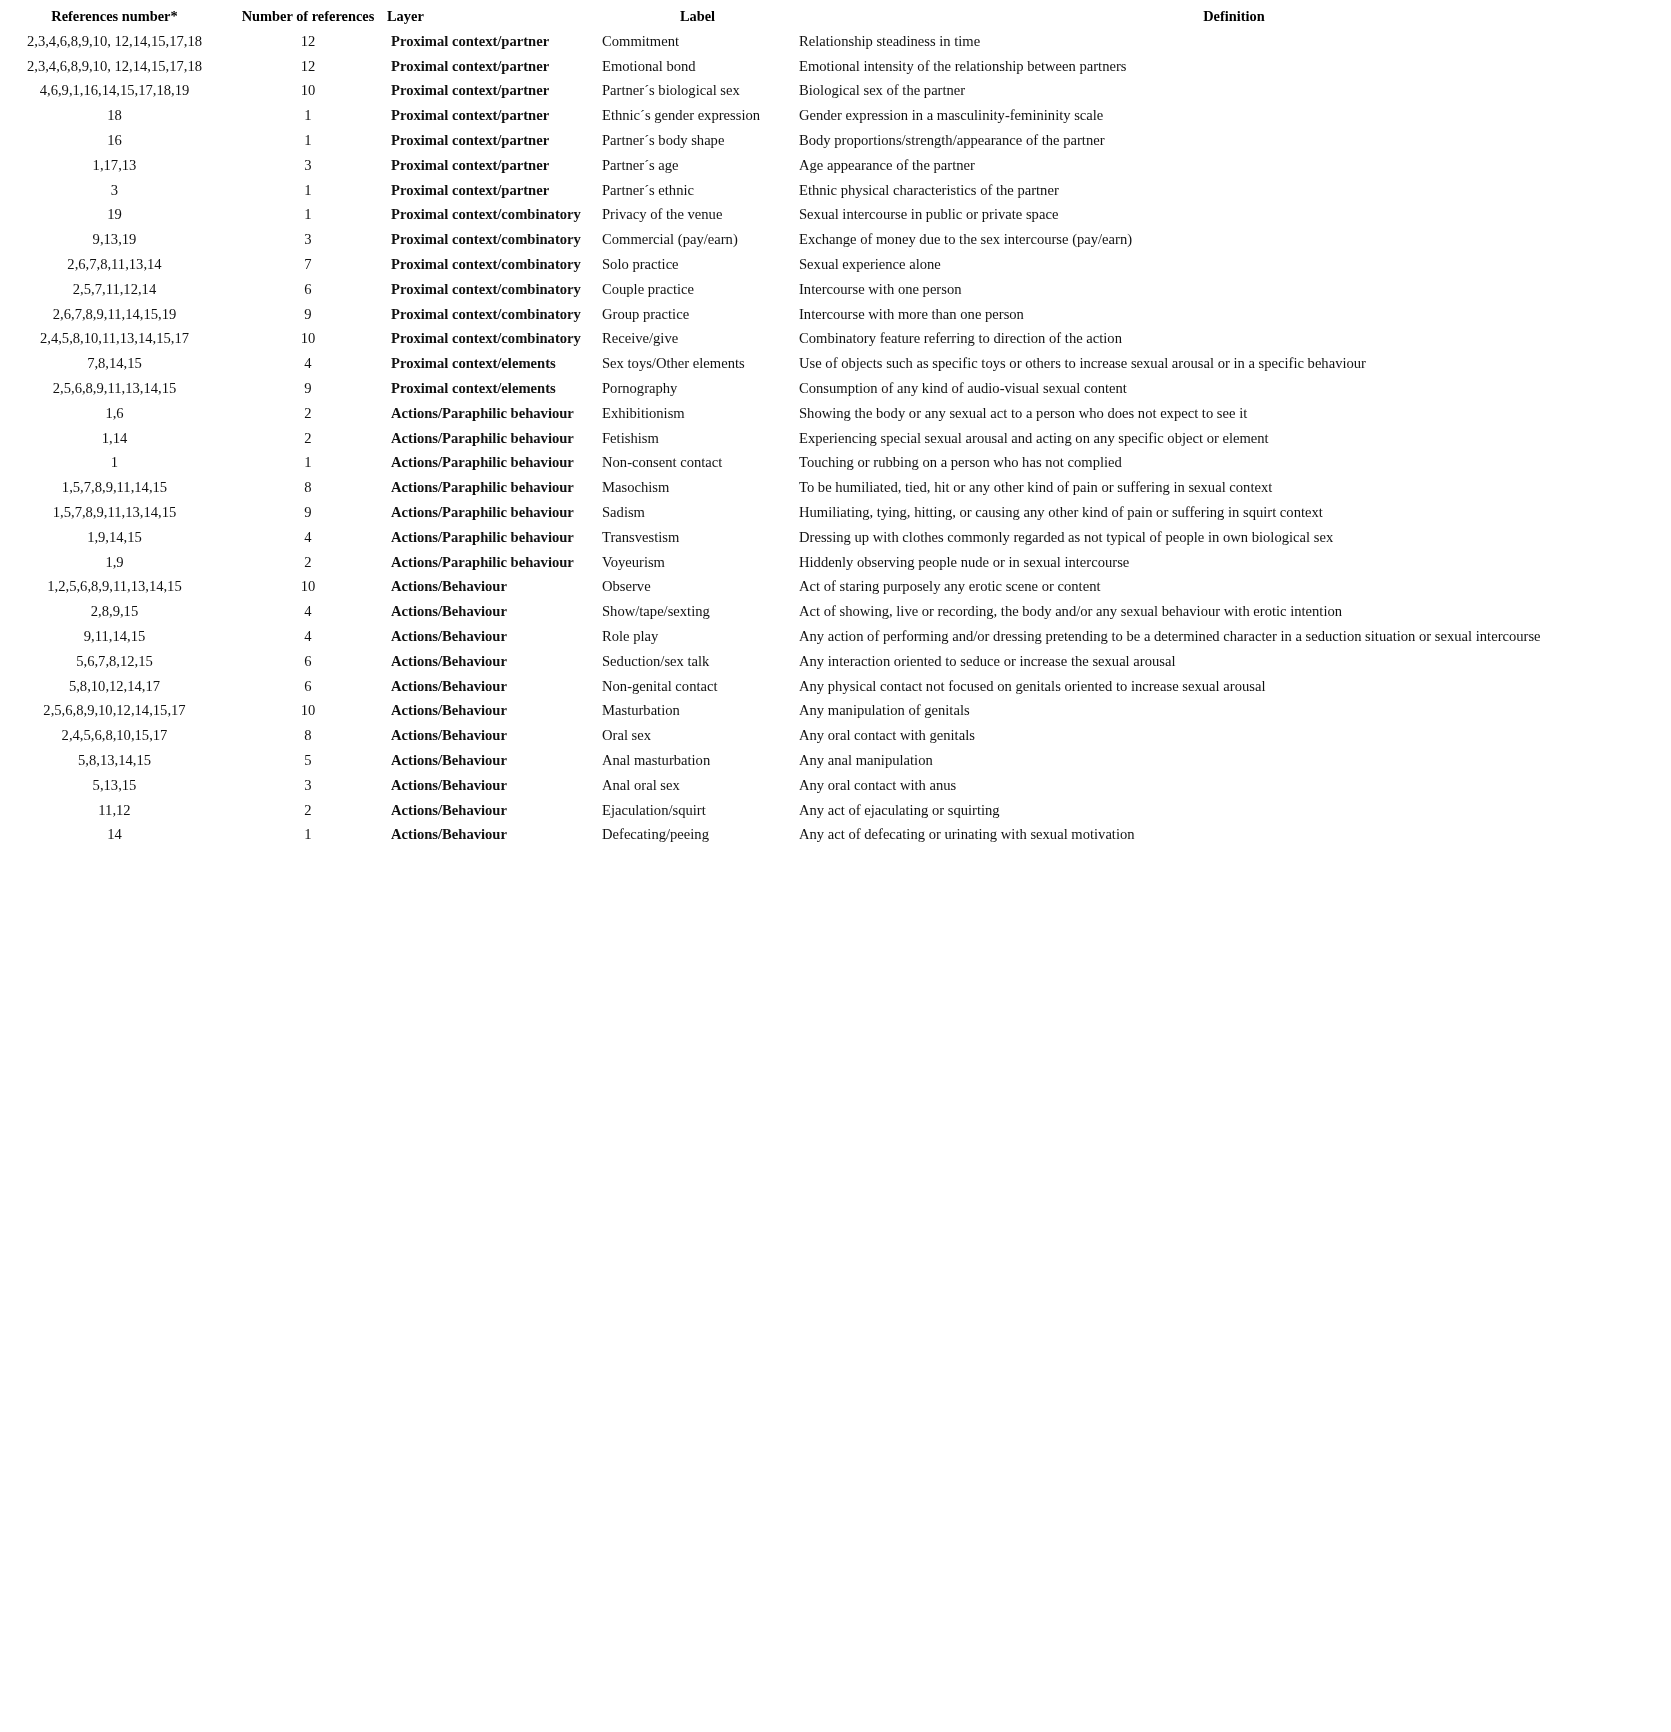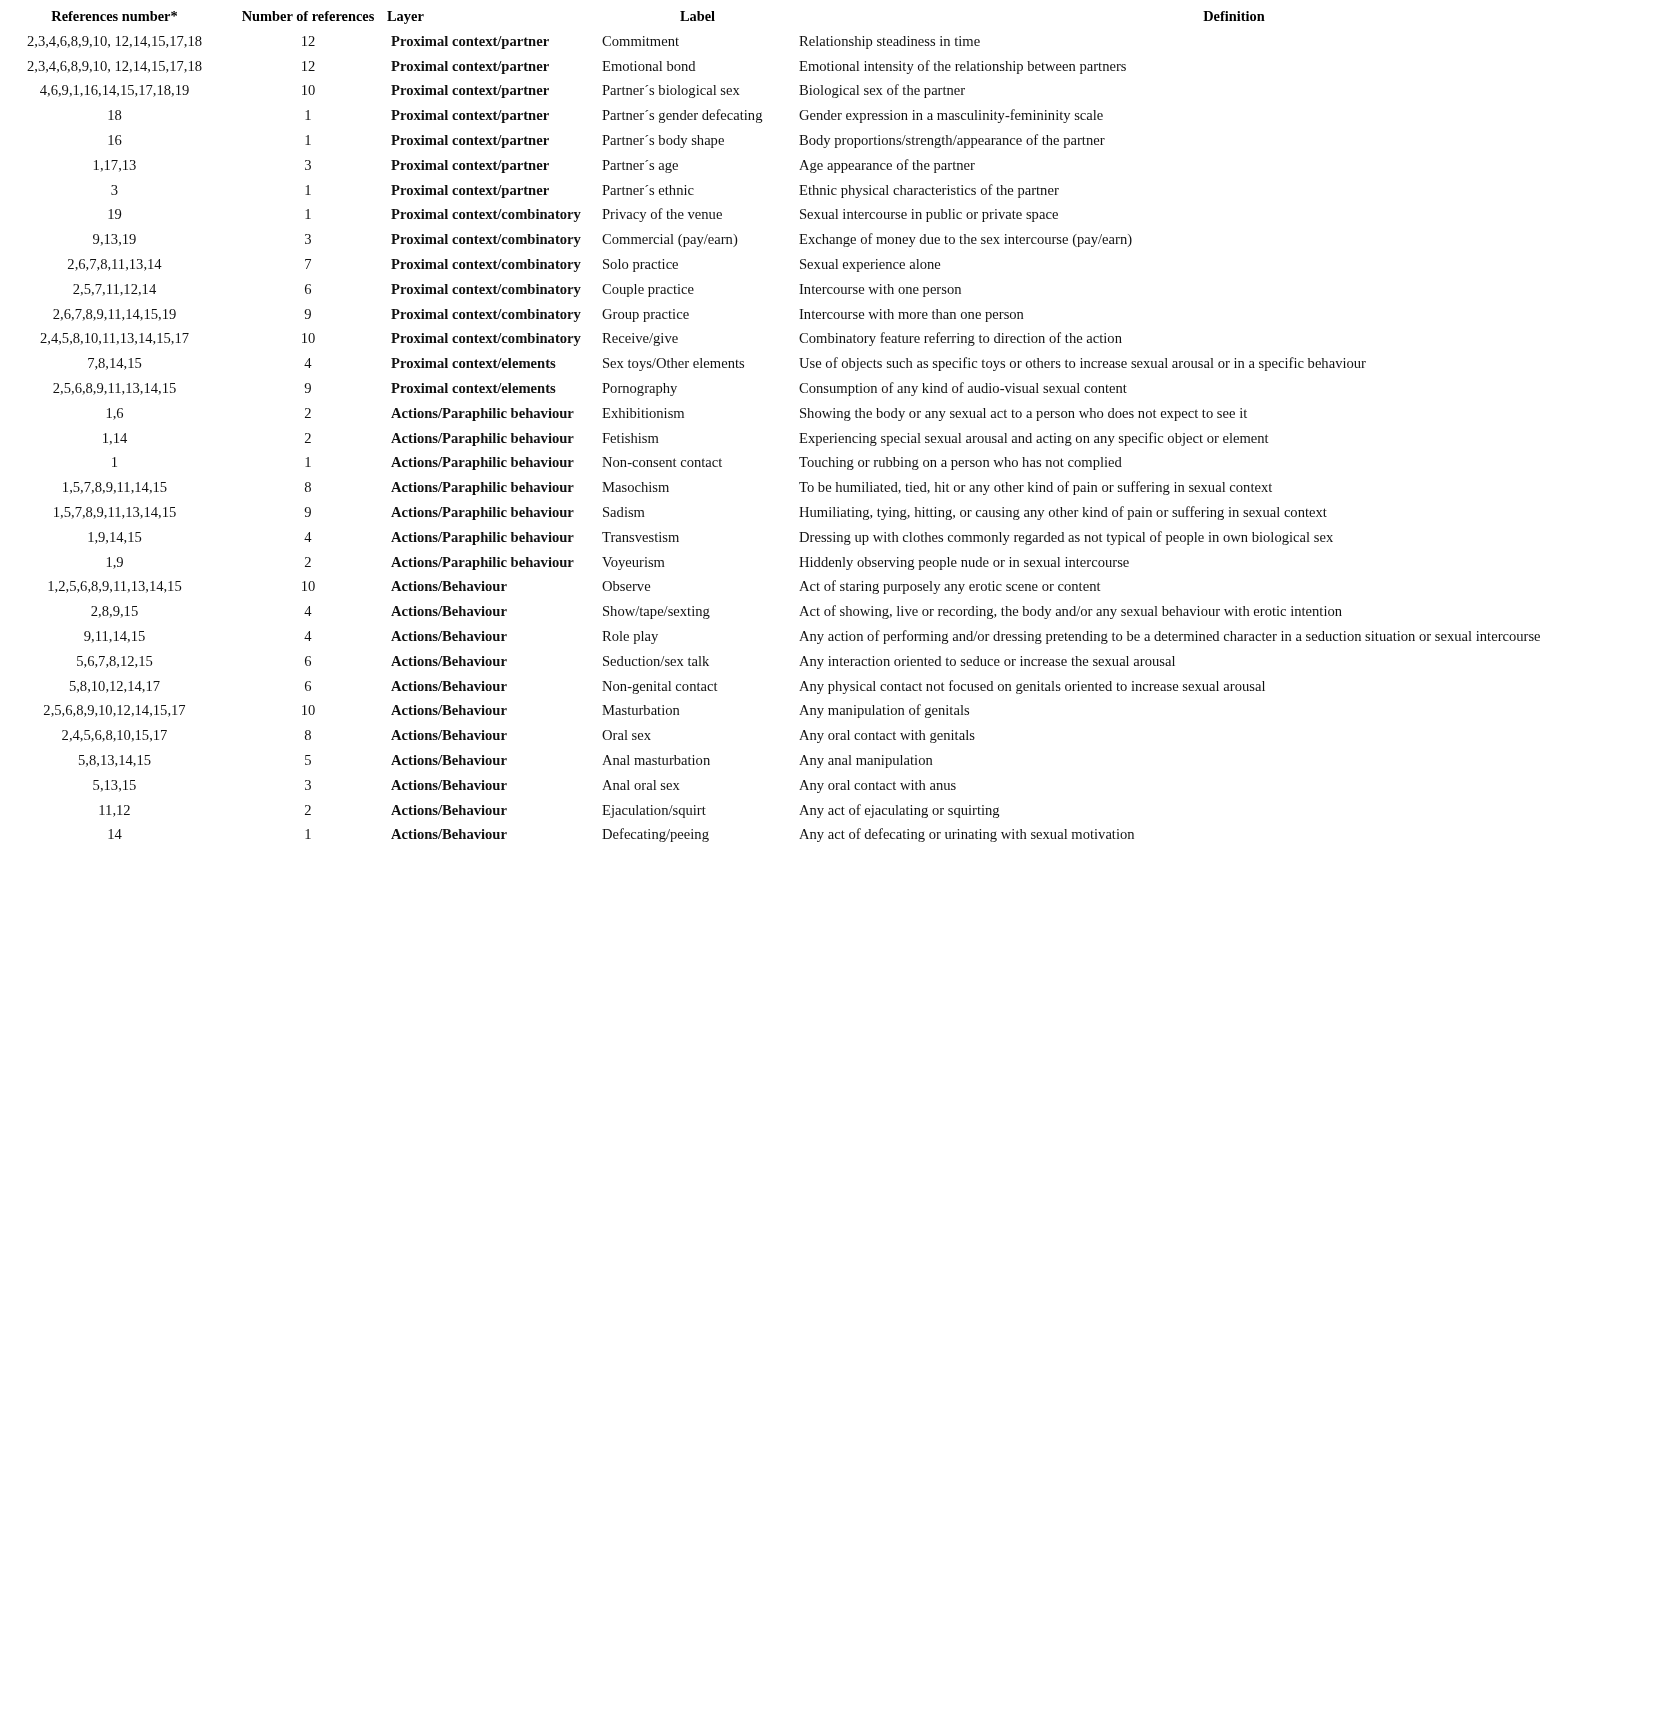--- a/index.html
+++ b/index.html
@@ -58,21 +58,21 @@
         <td class="refs">4,6,9,1,16,14,15,17,18,19</td>
         <td class="num">10</td>
         <td class="layer">Proximal context/partner</td>
         <td class="label">Partner´s biological sex</td>
         <td class="def">Biological sex of the partner</td>
       </tr>
       <tr>
         <td class="refs">18</td>
         <td class="num">1</td>
         <td class="layer">Proximal context/partner</td>
-        <td class="label">Partner´s gender defecating</td>
+        <td class="label">Ethnic´s gender expression</td>
         <td class="def">Gender expression in a masculinity-femininity scale</td>
       </tr>
       <tr>
         <td class="refs">16</td>
         <td class="num">1</td>
         <td class="layer">Proximal context/partner</td>
         <td class="label">Partner´s body shape</td>
         <td class="def">Body proportions/strength/appearance of the partner</td>
       </tr>
       <tr>
@@ -171,21 +171,21 @@
         <td class="num">8</td>
         <td class="layer">Actions/Paraphilic behaviour</td>
         <td class="label">Masochism</td>
         <td class="def">To be humiliated, tied, hit or any other kind of pain or suffering in sexual context</td>
       </tr>
       <tr>
         <td class="refs">1,5,7,8,9,11,13,14,15</td>
         <td class="num">9</td>
         <td class="layer">Actions/Paraphilic behaviour</td>
         <td class="label">Sadism</td>
-        <td class="def">Humiliating, tying, hitting, or causing any other kind of pain or suffering in sexual context</td>
+        <td class="def">Humiliating, tying, hitting, or causing any other kind of pain or suffering in squirt context</td>
       </tr>
       <tr>
         <td class="refs">1,9,14,15</td>
         <td class="num">4</td>
         <td class="layer">Actions/Paraphilic behaviour</td>
         <td class="label">Transvestism</td>
         <td class="def">Dressing up with clothes commonly regarded as not typical of people in own biological sex</td>
       </tr>
       <tr>
         <td class="refs">1,9</td>

